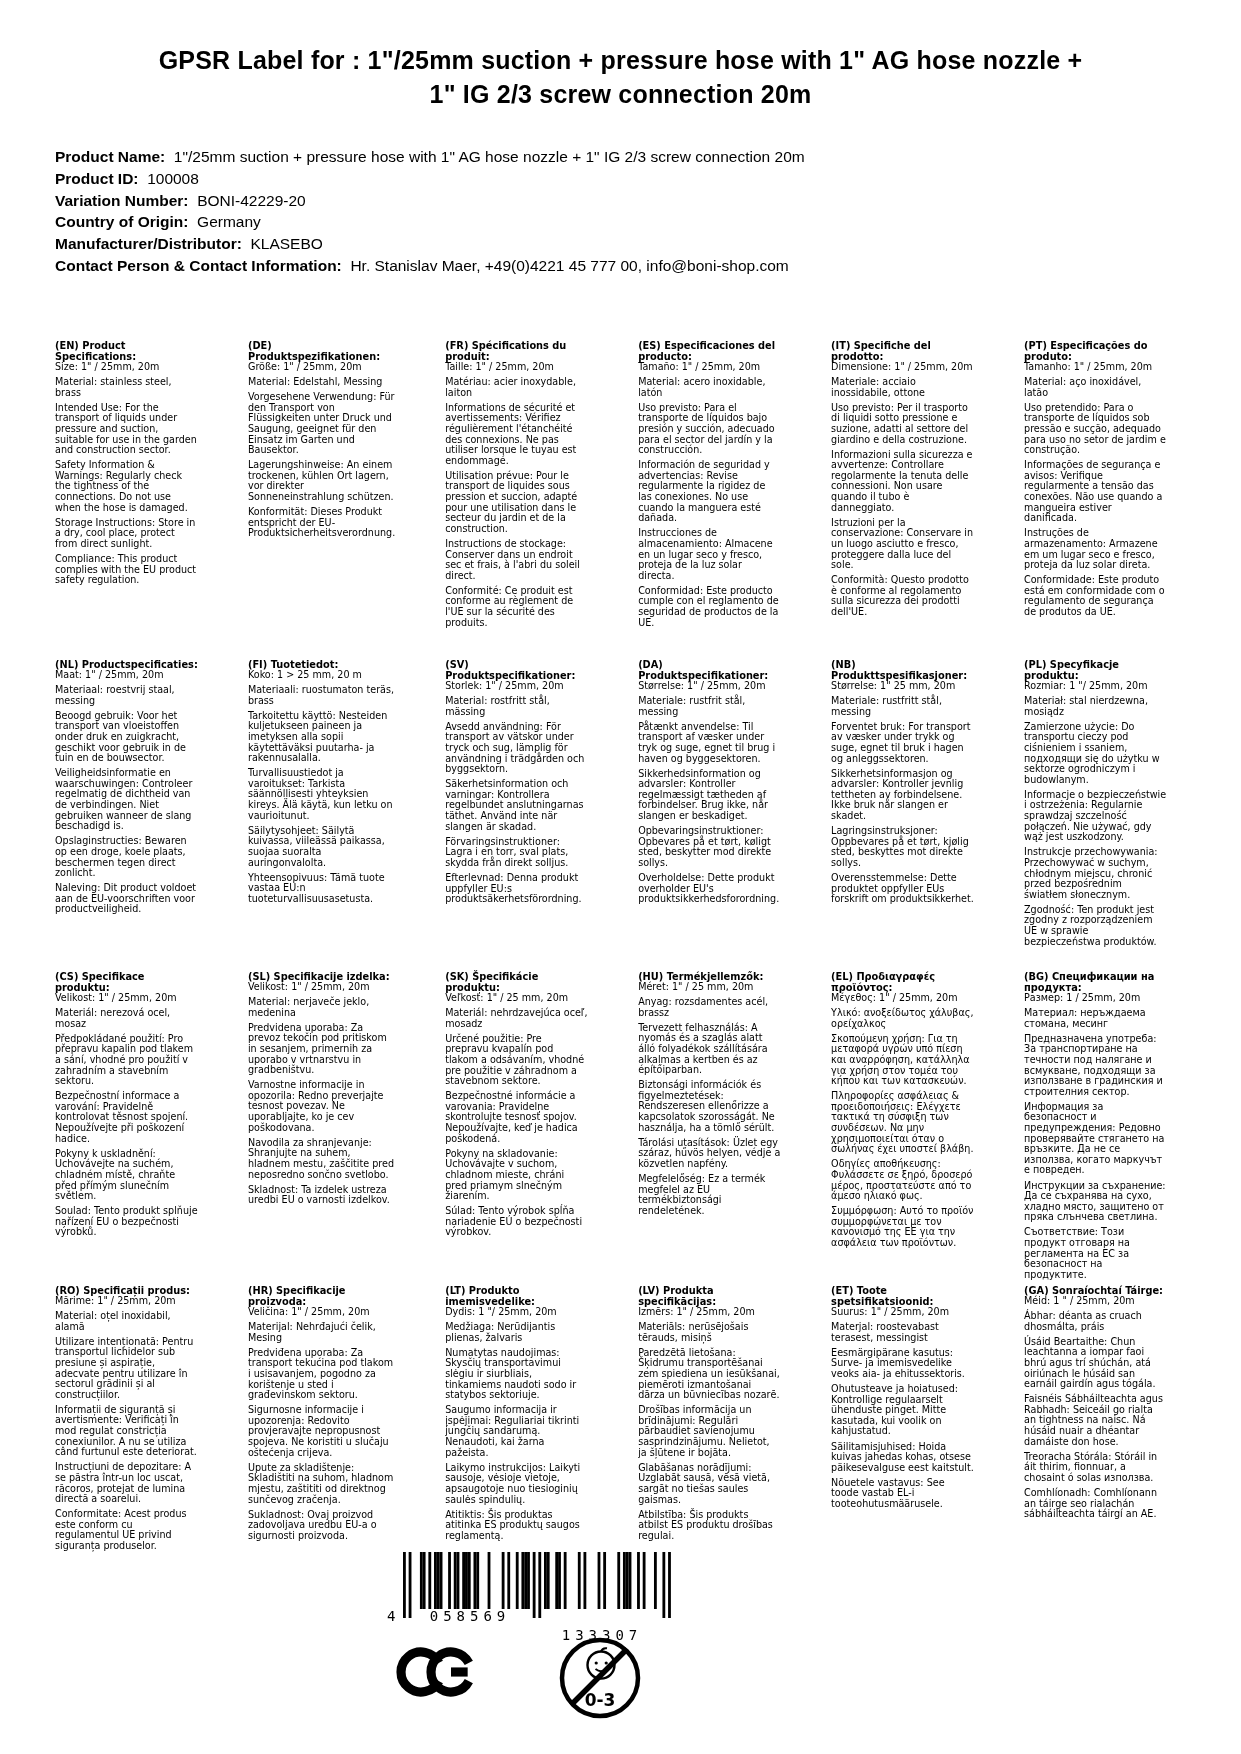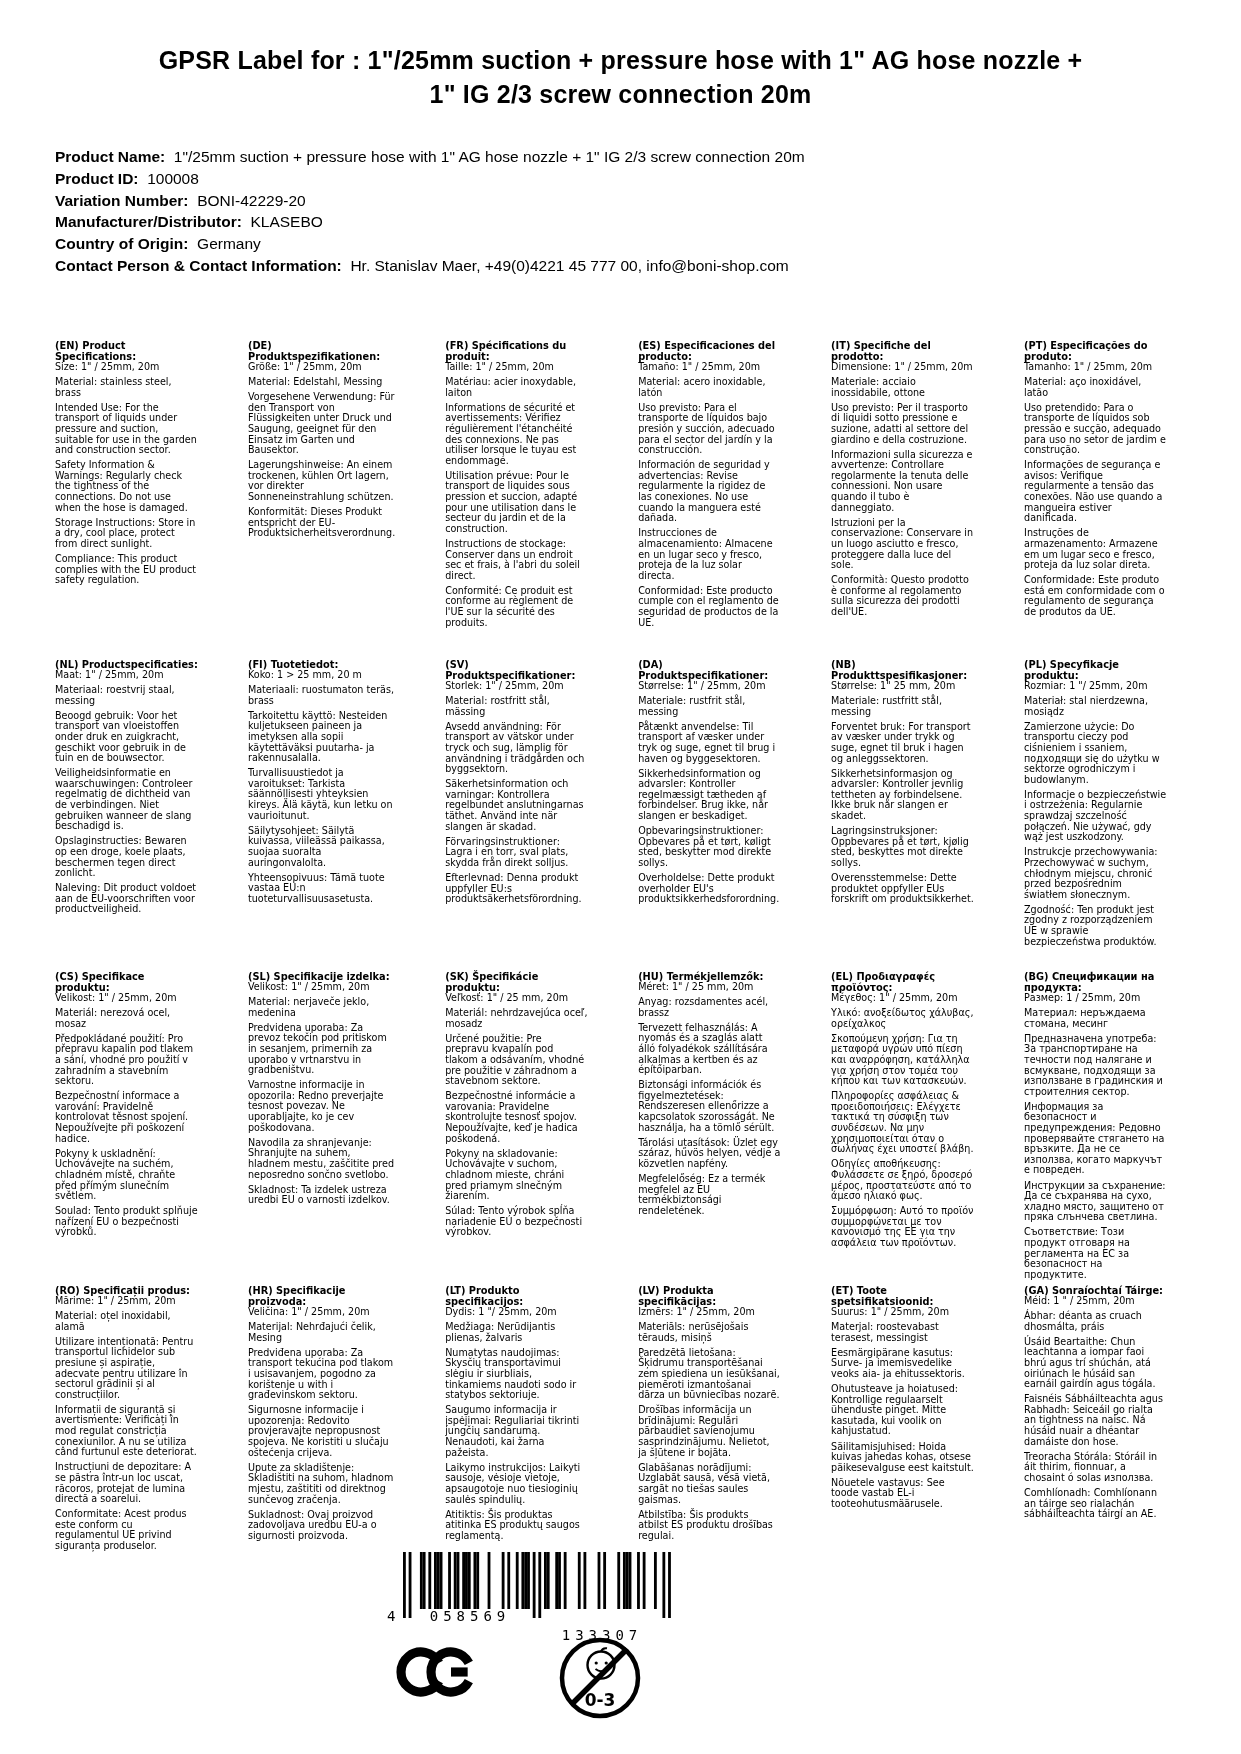--- a/index.html
+++ b/index.html
@@ -45,22 +45,22 @@
 <body>
 
 <div class="page">
 
   <div class="title">GPSR Label for : 1"/25mm suction + pressure hose with 1" AG hose nozzle + 1" IG 2/3 screw connection 20m</div>
 
   <div class="product-info">
       <div><span class="info-label">Product Name:&nbsp; </span><span class="info-value">1"/25mm suction + pressure hose with 1" AG hose nozzle + 1" IG 2/3 screw connection 20m</span></div>
       <div><span class="info-label">Product ID:&nbsp; </span><span class="info-value">100008</span></div>
       <div><span class="info-label">Variation Number:&nbsp; </span><span class="info-value">BONI-42229-20</span></div>
+      <div><span class="info-label">Country of Origin:&nbsp; </span><span class="info-value">Germany</span></div>
       <div><span class="info-label">Manufacturer/Distributor:&nbsp; </span><span class="info-value">KLASEBO</span></div>
-      <div><span class="info-label">Country of Origin:&nbsp; </span><span class="info-value">Germany</span></div>
       <div><span class="info-label">Contact Person &amp; Contact Information:&nbsp; </span><span class="info-value">Hr. Stanislav Maer, +49(0)4221 45 777 00, info@boni-shop.com</span></div>
     </div>
 
   <div class="grid">
   <div class="blk">
     <div class="blk-header">(EN) Product Specifications:</div>
     <div class="blk-body">
           <p class="blk-p">Size: 1" / 25mm, 20m</p>
           <p class="blk-p">Material: stainless steel, brass</p>
           <p class="blk-p">Intended Use: For the transport of liquids under pressure and suction, suitable for use in the garden and construction sector.</p>
@@ -283,29 +283,29 @@
           <p class="blk-p">Instrucțiuni de depozitare: A se păstra într-un loc uscat, răcoros, protejat de lumina directă a soarelui.</p>
           <p class="blk-p">Conformitate: Acest produs este conform cu regulamentul UE privind siguranța produselor.</p>
         </div>
   </div>
 
   <div class="blk">
     <div class="blk-header">(HR) Specifikacije proizvoda:</div>
     <div class="blk-body">
           <p class="blk-p">Veličina: 1" / 25mm, 20m</p>
           <p class="blk-p">Materijal: Nehrđajući čelik, Mesing</p>
-          <p class="blk-p">Predviđena uporaba: Za transport tekućina pod tlakom i usisavanjem, pogodno za korištenje u with i građevinskom sektoru.</p>
+          <p class="blk-p">Predviđena uporaba: Za transport tekućina pod tlakom i usisavanjem, pogodno za korištenje u sted i građevinskom sektoru.</p>
           <p class="blk-p">Sigurnosne informacije i upozorenja: Redovito provjeravajte nepropusnost spojeva. Ne koristiti u slučaju oštećenja crijeva.</p>
           <p class="blk-p">Upute za skladištenje: Skladištiti na suhom, hladnom mjestu, zaštititi od direktnog sunčevog zračenja.</p>
           <p class="blk-p">Sukladnost: Ovaj proizvod zadovoljava uredbu EU-a o sigurnosti proizvoda.</p>
         </div>
   </div>
 
   <div class="blk">
-    <div class="blk-header">(LT) Produkto specifikacijos:</div>
+    <div class="blk-header">(LT) Produkto imemisvedelike:</div>
     <div class="blk-body">
           <p class="blk-p">Dydis: 1 "/ 25mm, 20m</p>
           <p class="blk-p">Medžiaga: Nerūdijantis plienas, žalvaris</p>
           <p class="blk-p">Numatytas naudojimas: Skysčių transportavimui slėgiu ir siurbliais, tinkamiems naudoti sodo ir statybos sektoriuje.</p>
           <p class="blk-p">Saugumo informacija ir įspėjimai: Reguliariai tikrinti jungčių sandarumą. Nenaudoti, kai žarna pažeista.</p>
           <p class="blk-p">Laikymo instrukcijos: Laikyti sausoje, vėsioje vietoje, apsaugotoje nuo tiesioginių saulės spindulių.</p>
           <p class="blk-p">Atitiktis: Šis produktas atitinka ES produktų saugos reglamentą.</p>
         </div>
   </div>
 

